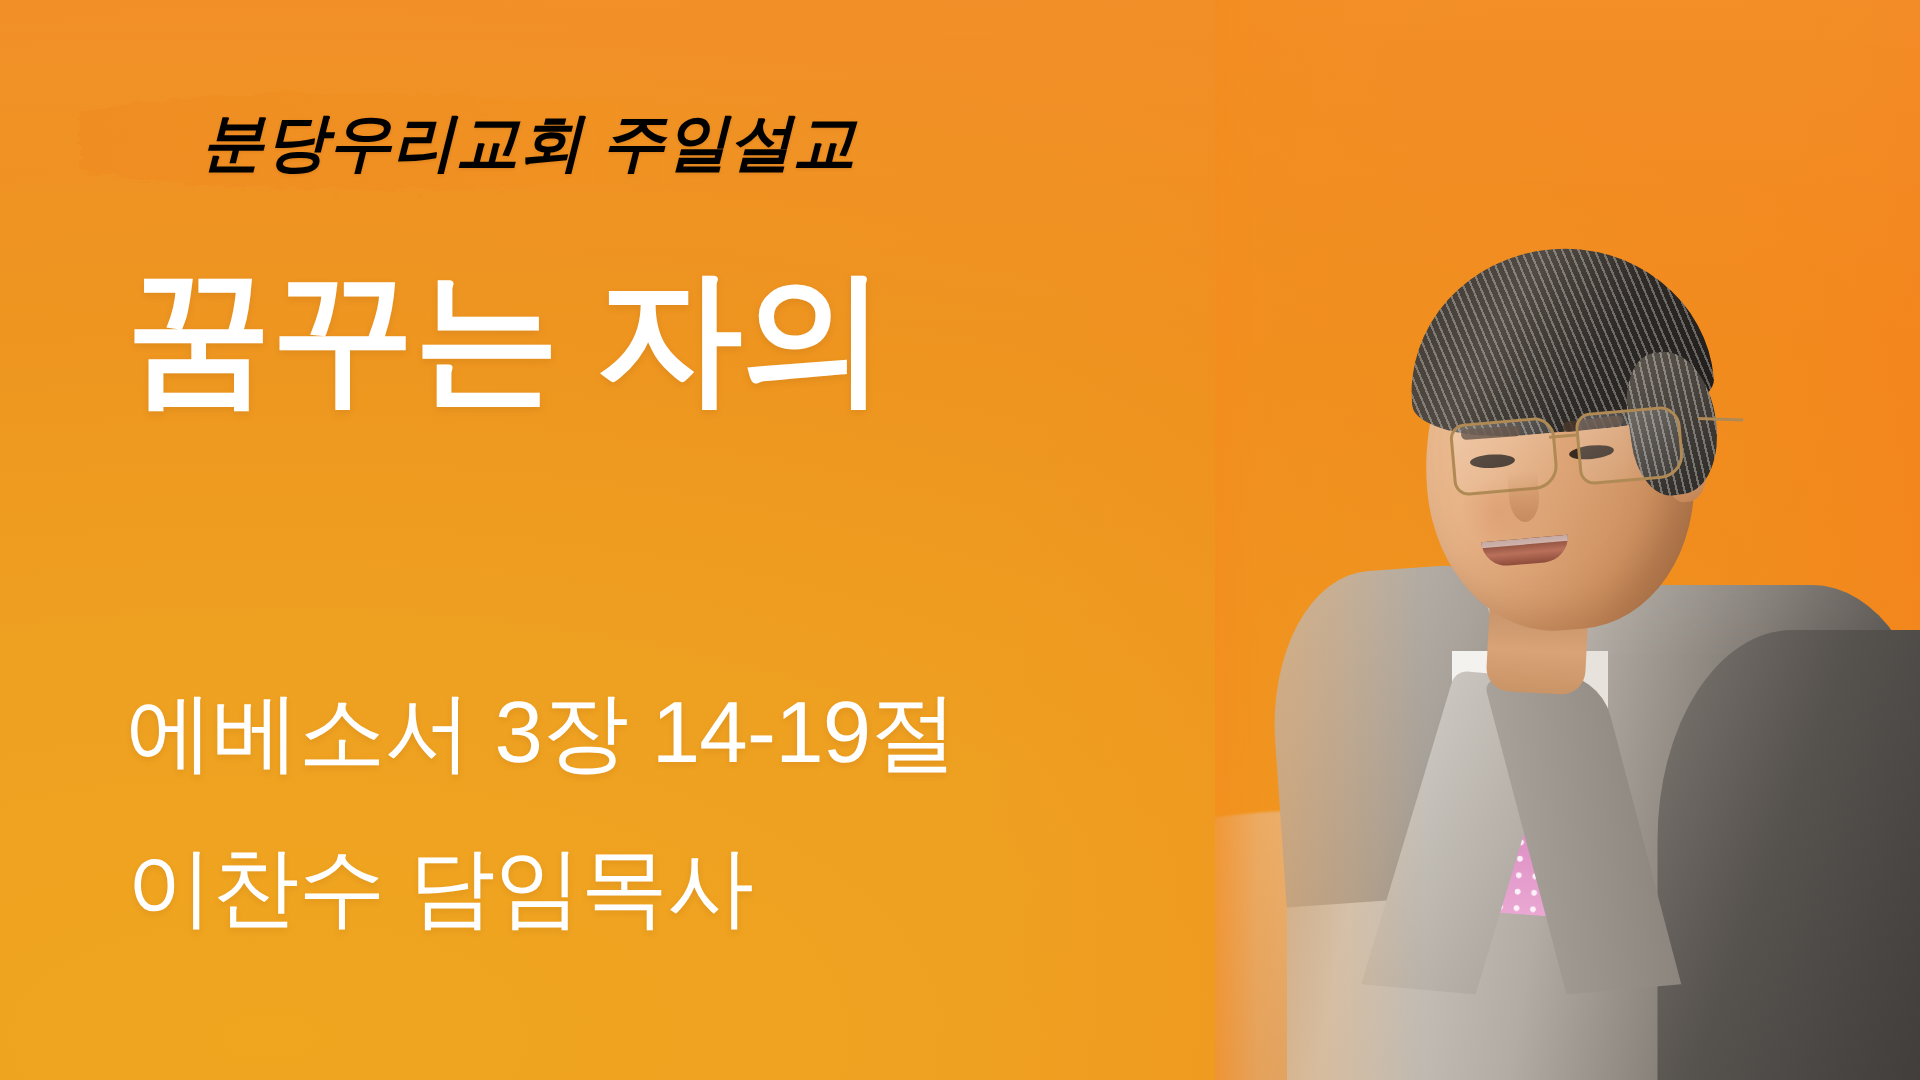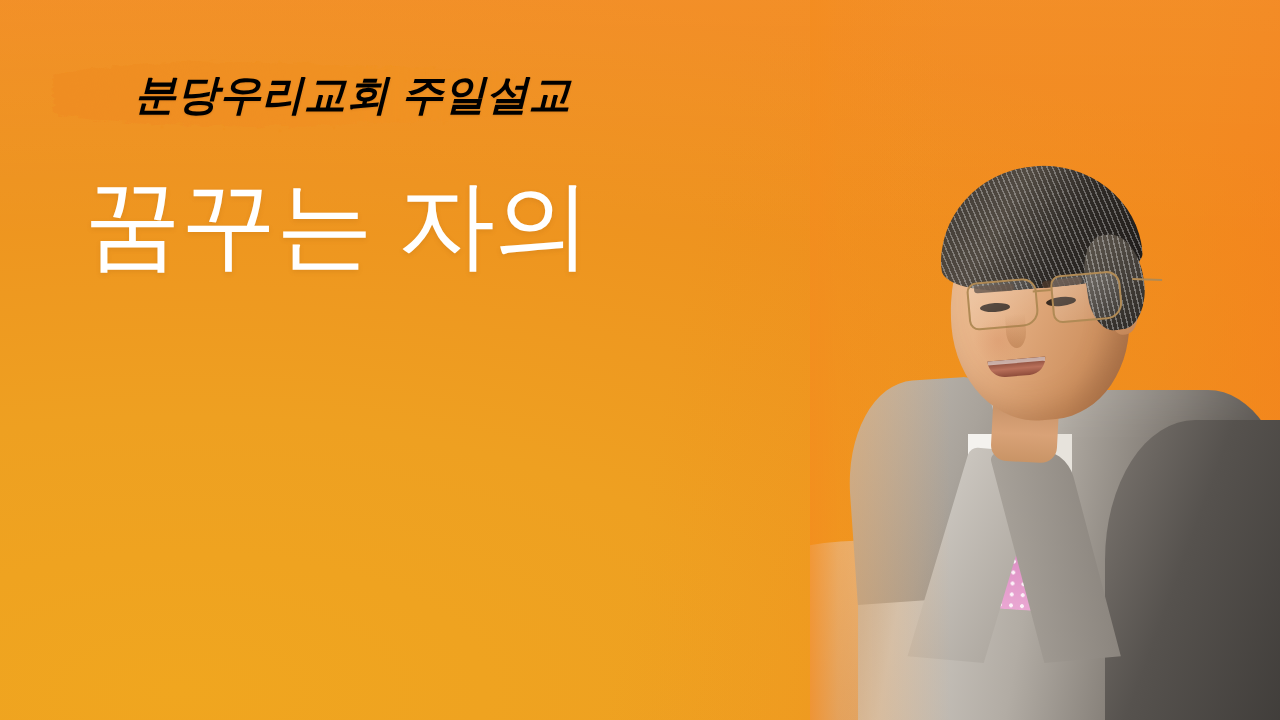--- a/index.html
+++ b/index.html
@@ -73,21 +73,21 @@
     position: absolute;
     left: 84px;
     top: 168px;
     width: 780px;
   }
   .headline .line {
     display: block;
     color: #ffffff;
     font-size: 97px;
     line-height: 1.18;
-    font-weight: 400;
+    font-weight: 700;
     letter-spacing: -1px;
     white-space: nowrap;
     text-shadow: 0 2px 5px rgba(150,80,10,0.16);
   }
 
   
   .subinfo {
     position: absolute;
     left: 84px;
     top: 437px;
@@ -421,20 +421,24 @@
         <circle cx="128" cy="75" r="1.5" fill="#f0901f"></circle>
       </g>
     </svg>
     <span class="badge-label">분당우리교회 주일설교</span>
   </div>
 
   <div class="headline">
     <span class="line">꿈꾸는 자의</span>
   </div>
 
+  <div class="subinfo">
+    <span class="sub-line">에베소서 3장 14-19절</span>
+    <span class="sub-line">이찬수 담임목사</span>
+  </div>
 
   <div class="photo">
     <div class="pulpit"></div>
     <div class="pulpit-shade"></div>
 
     <div class="suit"></div>
     <div class="arm-right"></div>
     <div class="shoulder-left"></div>
 
     <div class="shirt"></div>

